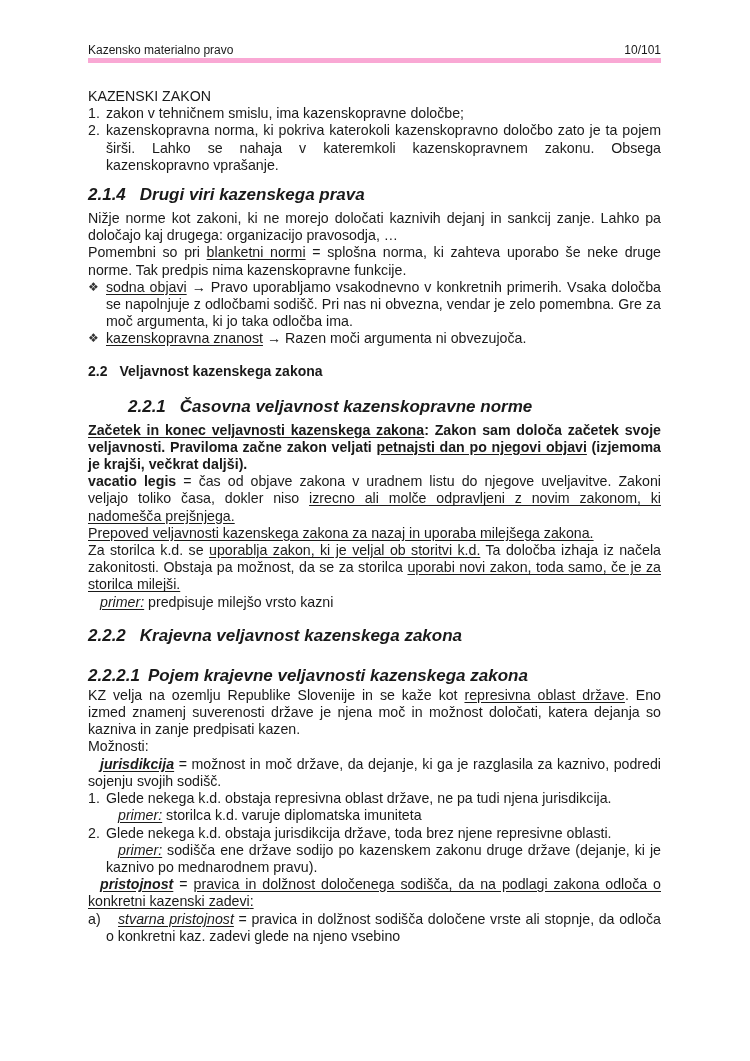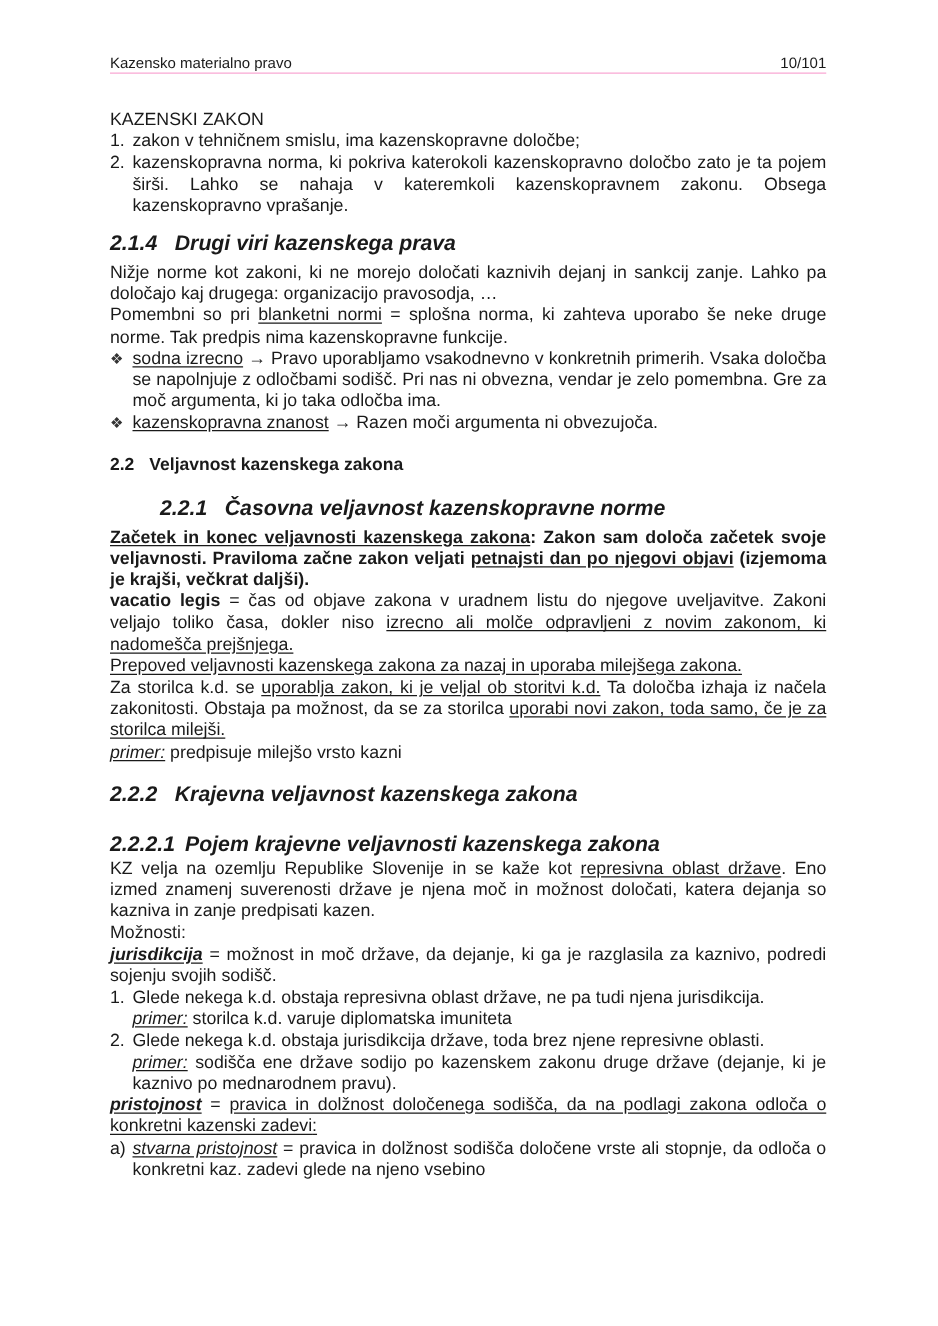--- a/index.html
+++ b/index.html
@@ -1,27 +1,27 @@
 <!DOCTYPE html>
 <html><head>
 <meta charset="utf-8">
 <style>
   html, body { margin: 0; padding: 0; background: #ffffff; }
   body { width: 750px; height: 1061px; position: relative; overflow: hidden;
          font-family: "Liberation Sans", sans-serif; color: #1a1a1a; }
   .page { position: absolute; left: 88px; top: 0; width: 573px; }
   .header { position: absolute; top: 42px; left: 0; width: 573px; height: 16px;
-            border-bottom: 1px solid #f9a8d4; font-size: 12px; line-height: 14px; }
+            border-bottom: 5px solid #f9a8d4; font-size: 12px; line-height: 14px; }
   .header .left { position: absolute; left: 0; top: 1px; }
   .header .right { position: absolute; right: 0; top: 1px; }
   .content { position: absolute; top: 88px; left: 0; width: 573px; font-size: 14.2px; line-height: 17.2px; }
   p { margin: 0; text-align: justify; }
   .u { text-decoration: underline; text-underline-offset: 2px; }
   .b { font-weight: bold; }
-  .i { font-style: italic; }
+  .i { font-style: italic; margin-left: 12px; }
   h3 { font-size: 17px; font-weight: bold; font-style: italic; margin: 0; line-height: 18px; }
   h2 { font-size: 14px; font-weight: bold; margin: 0; line-height: 22px; }
   .li { position: relative; padding-left: 18px; text-align: justify; }
   .li .mk { position: absolute; left: 0; top: 0; }
   .bullet { color: #333; font-size: 12px; }
   .tab { display: inline-block; width: 14px; }
 </style>
 </head>
 <body>
 
@@ -43,21 +43,21 @@
       <span>kazenskopravna norma, ki pokriva katerokoli kazenskopravno določbo zato je ta pojem širši. Lahko se nahaja v kateremkoli kazenskopravnem zakonu. Obsega kazenskopravno vprašanje.</span>
     </div>
 
     <h3 style="margin-top:12px;">
       <span>2.1.4</span><span class="tab"></span><span>Drugi viri kazenskega prava</span>
     </h3>
     <p style="margin-top:6px;"><span>Nižje norme kot zakoni, ki ne morejo določati kaznivih dejanj in sankcij zanje. Lahko pa določajo kaj drugega: organizacijo pravosodja, …</span></p>
     <p><span>Pomembni so pri </span><span class="u">blanketni normi</span><span> = splošna norma, ki zahteva uporabo še neke druge norme. Tak predpis nima kazenskopravne funkcije.</span></p>
     <div class="li">
       <span class="mk bullet">❖</span>
-      <span class="u">sodna izrecno</span>
+      <span class="u">sodna objavi</span>
       <span>→</span><span> Pravo uporabljamo vsakodnevno v konkretnih primerih. Vsaka določba se napolnjuje z odločbami sodišč. Pri nas ni obvezna, vendar je zelo pomembna. Gre za moč argumenta, ki jo taka odločba ima.</span>
     </div>
     <div class="li">
       <span class="mk bullet">❖</span>
       <span class="u">kazenskopravna znanost</span>
       <span>→</span><span> Razen moči argumenta ni obvezujoča.</span>
     </div>
 
     <h2 style="margin-top:12px;">
       <span>2.2</span><span class="tab" style="width:12px"></span><span>Veljavnost kazenskega zakona</span>

